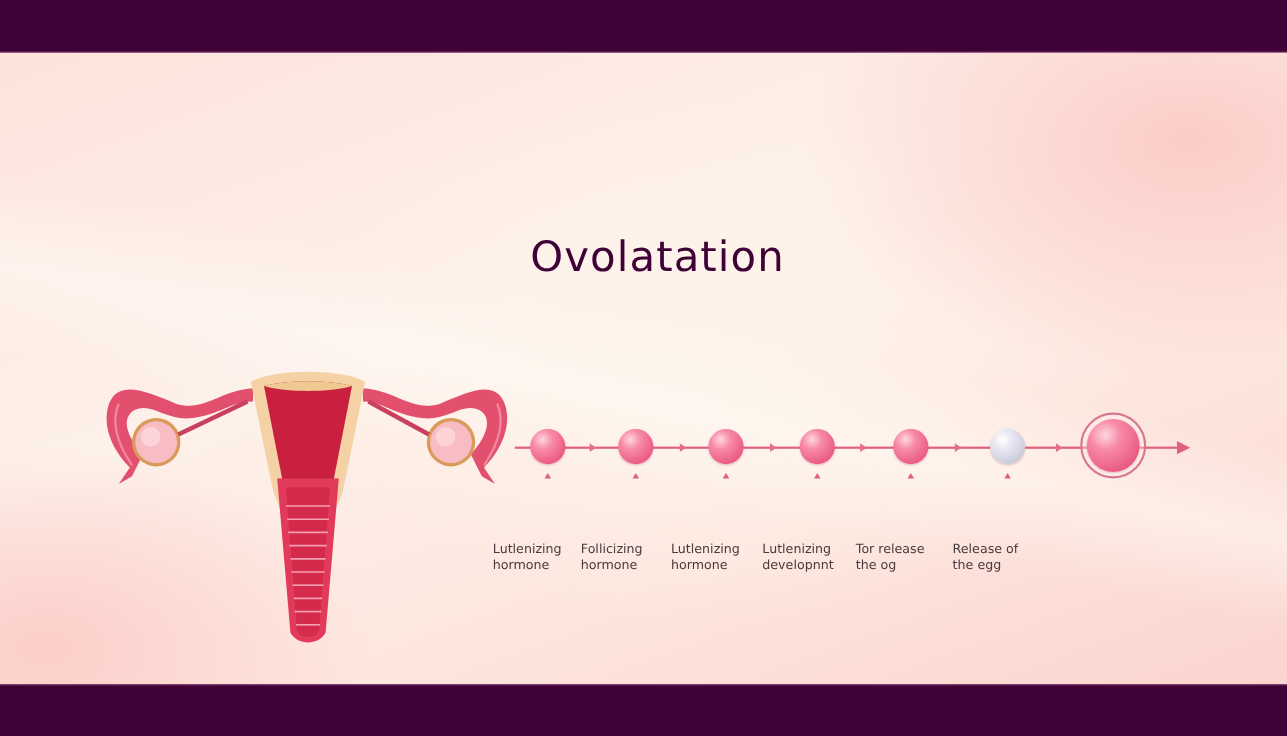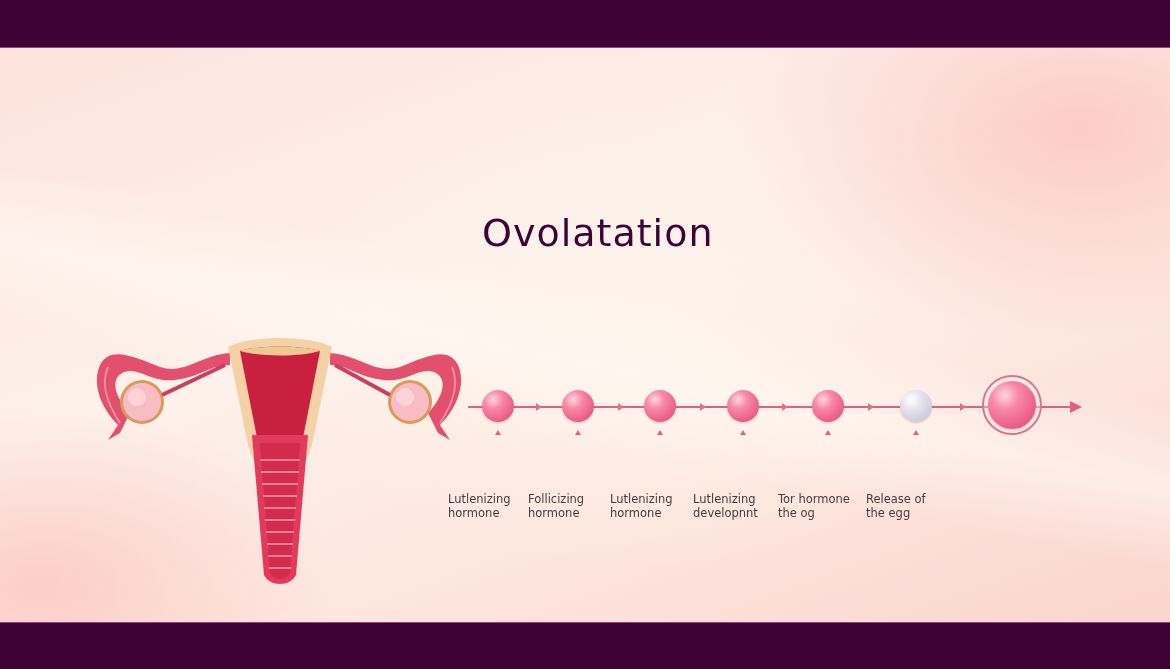--- a/index.html
+++ b/index.html
@@ -163,21 +163,21 @@
     <div class="node" style="left:267px"></div>
     <div class="tick" style="left:280px"></div>
     <div class="label" style="left:233px">
       <div>Lutlenizing</div>
       <div>developnnt</div>
     </div>
 
     <div class="node" style="left:352px"></div>
     <div class="tick" style="left:365px"></div>
     <div class="label" style="left:318px">
-      <div>Tor hormone</div>
+      <div>Tor release</div>
       <div>the og</div>
     </div>
 
     <div class="node grey" style="left:440px"></div>
     <div class="tick" style="left:453px"></div>
     <div class="label" style="left:406px">
       <div>Release of</div>
       <div>the egg</div>
     </div>
 

